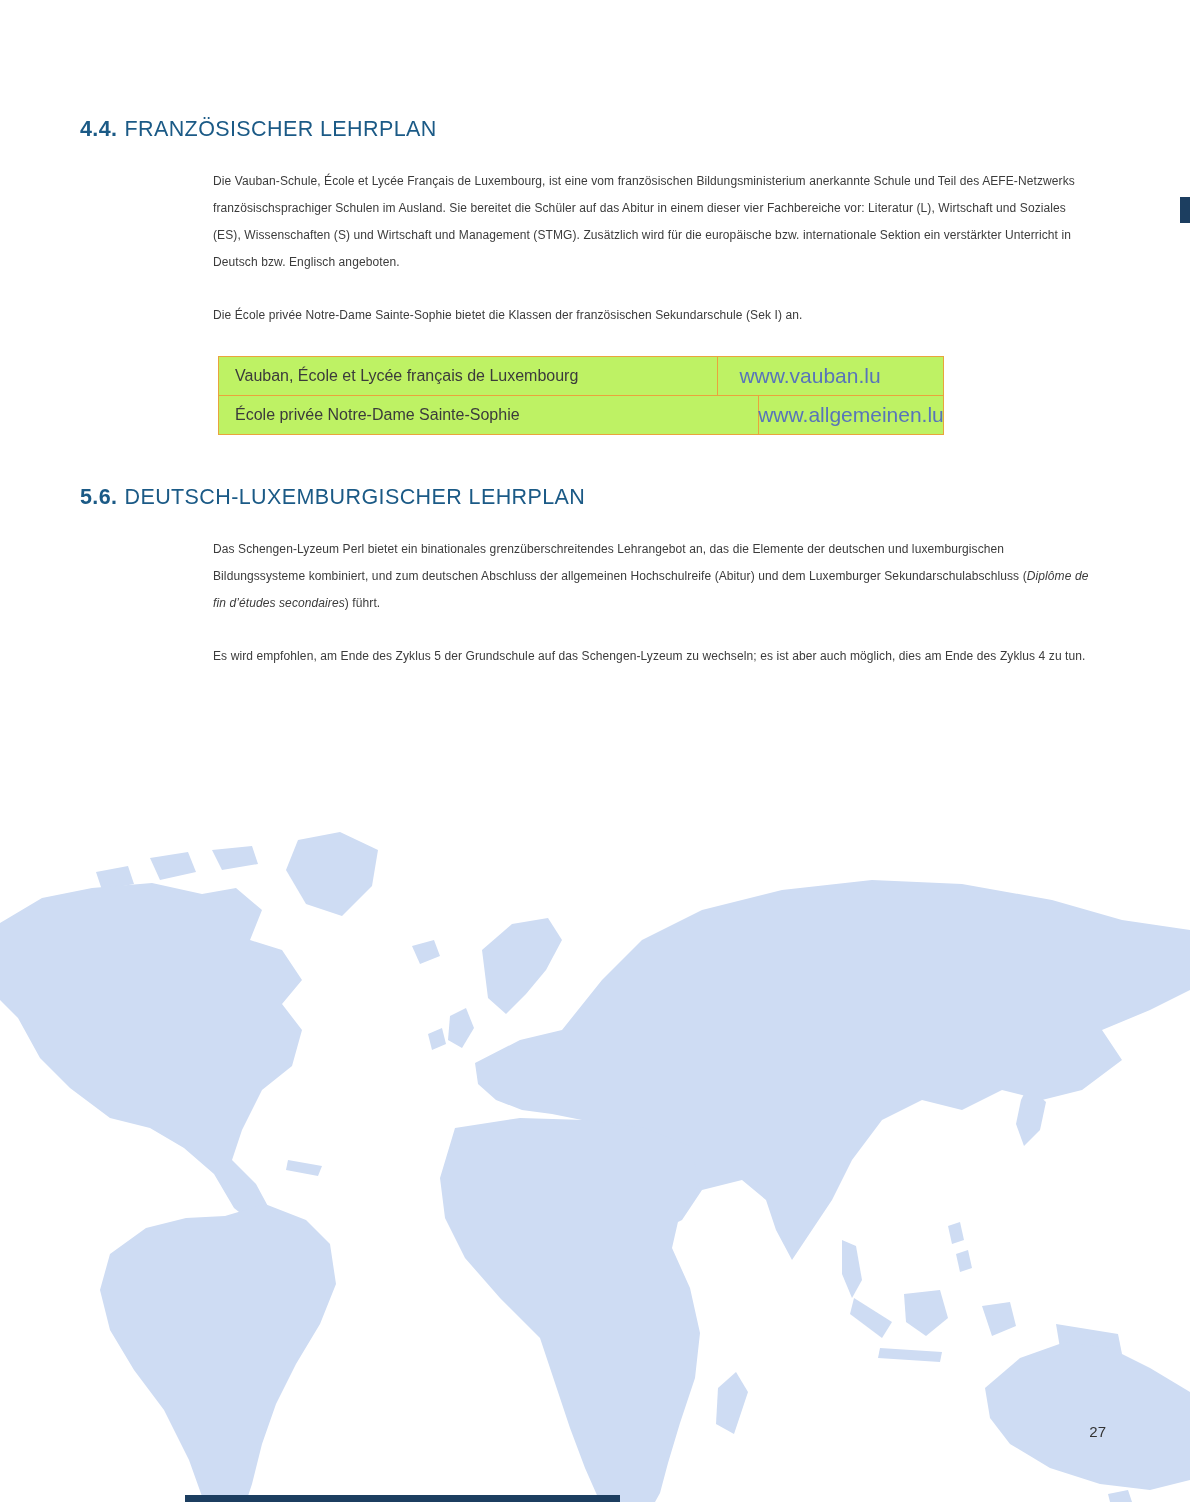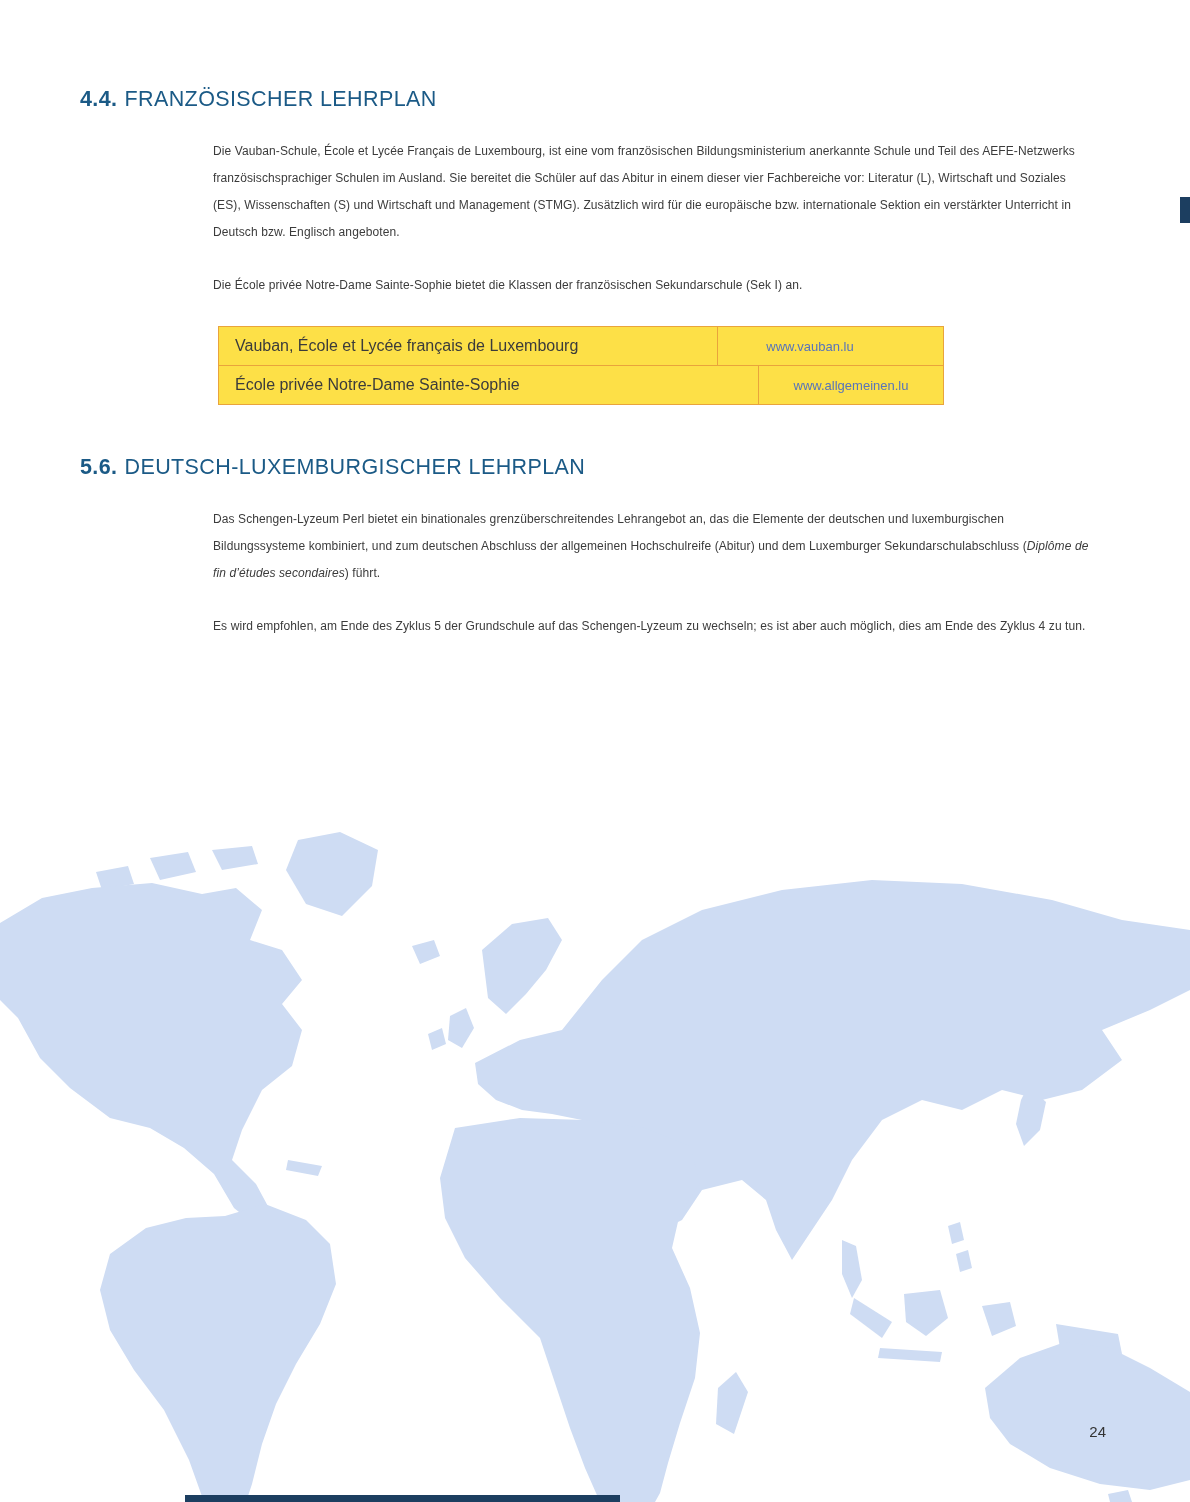--- a/index.html
+++ b/index.html
@@ -7,41 +7,41 @@
     --link:#5874ba; --map-fill:#cedcf3; --edge-accent:#1c3e60;
   }
   html,body{margin:0;padding:0;}
   body{
     width:1190px;height:1502px;position:relative;background:#ffffff;
     font-family:"Liberation Sans","DejaVu Sans",sans-serif;color:var(--body);
     overflow:hidden;
   }
   .content{position:relative;z-index:2;}
   .sec-heading{
-    margin:0 0 0 80px;padding-top:87px;font-size:21.5px;font-weight:400;
+    margin:0 0 0 80px;padding-top:117px;font-size:21.5px;font-weight:400;
     color:var(--heading);letter-spacing:0.4px;
   }
   .sec-heading.second{padding-top:50px;}
   .sec-num{font-weight:700;margin-right:7px;}
   .para{
     margin:26px 0 0 213px;width:880px;font-size:12px;line-height:27px;
     color:var(--body);letter-spacing:0.1px;
   }
   .para .italic{font-style:italic;}
   .school-table{
     margin:27px 0 0 218px;border:1.5px solid var(--table-border);
-    display:inline-block;background:#fde047;
+    display:inline-block;background:#bef264;
   }
   .trow{display:flex;}
   .trow + .trow{border-top:1.5px solid var(--table-border);gap:41px;}
   .tcell{display:flex;align-items:center;height:38px;font-size:16px;}
   .tcell.name{padding-left:16px;color:var(--body);}
   .tcell.url{
     border-left:1.5px solid var(--table-border);justify-content:center;
-    color:var(--link);font-size:13px;
+    color:var(--link);font-size:21px;
   }
   .t1 .name{width:482px;}
   .t1 .url{width:184px;}
   .t2 .tcell{height:42px;}
   .t2 .name{width:479px;}
   .t2 .url{width:250px;}
   .page-number{
     position:absolute;right:84px;bottom:62px;z-index:3;font-size:15px;color:#333;
   }
   .world-map{position:absolute;left:0;top:828px;width:1190px;height:674px;z-index:1;}
@@ -133,13 +133,13 @@
   <path d="M718,560 L736,544 L748,564 L734,606 L716,596 Z"></path>
 
   <path d="M985,560 L1020,530 L1065,514 L1110,520 L1150,540 L1190,564 L1190,652 L1150,662 L1100,656 L1050,640 L1010,616 L990,590 Z"></path>
 
   <path d="M1108,666 L1128,662 L1132,674 L1110,674 Z"></path>
 </svg>
 
 <div class="edge-tab"></div>
 <div class="bottom-bar"></div>
 
-<div class="page-number">24</div>
+<div class="page-number">27</div>
 
 </body></html>

